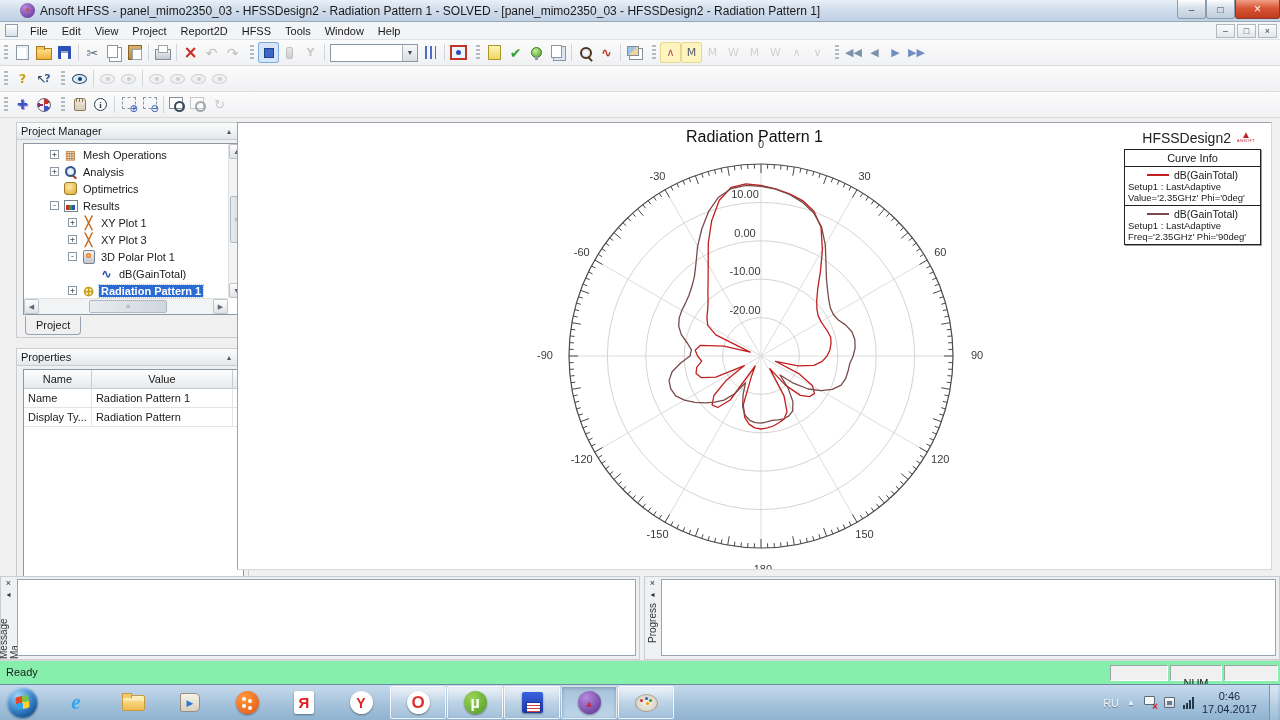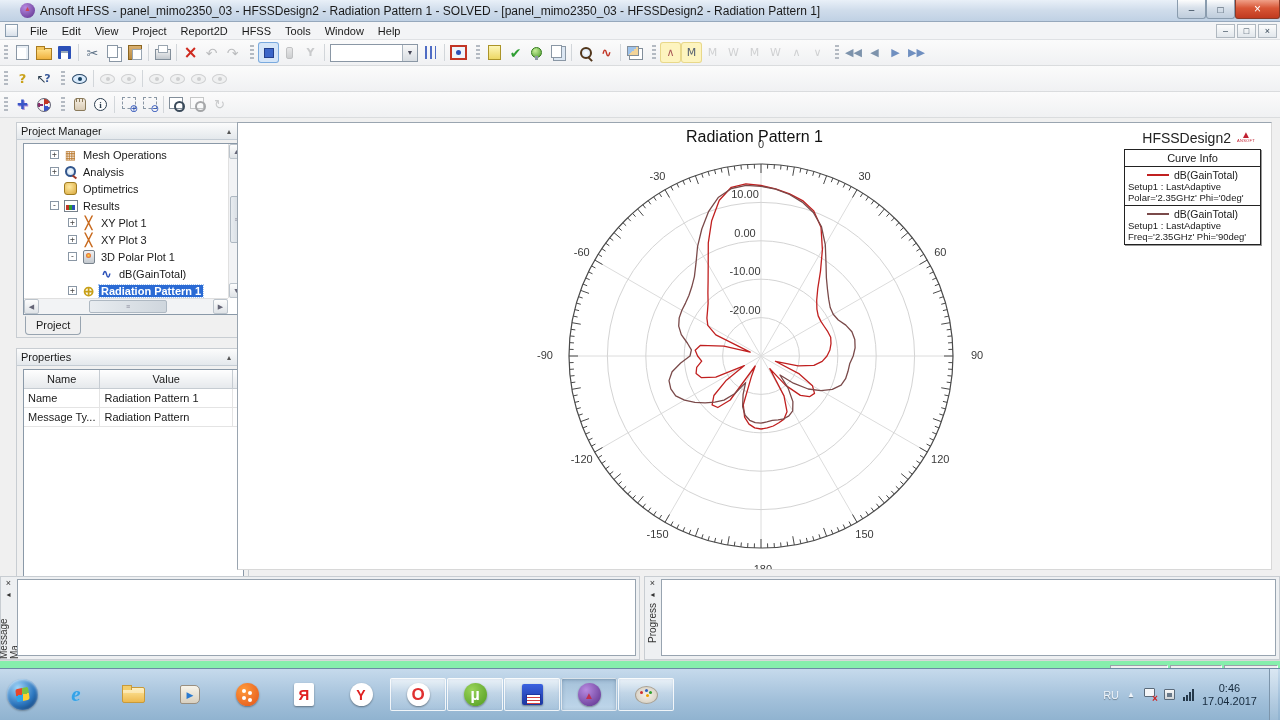--- a/index.html
+++ b/index.html
@@ -150,21 +150,21 @@
 
 
 .statusbar{position:absolute;left:0;right:0;top:660px;height:24px;background:#86efac;border-top:1px solid #d8d8d8}
 .sready{position:absolute;left:6px;top:5px;font-size:11px}
 .scell{position:absolute;top:4px;height:16px;border:1px solid;border-color:#9aa2aa #fff #fff #9aa2aa;background:#f0f0f0;text-align:center;padding-top:11px;font-size:11px}
 #scell1{right:112px;width:58px}
 #scell2{right:58px;width:52px}
 #scell3{right:2px;width:54px}
 
 
-.taskbar{position:absolute;left:0;right:0;bottom:0;height:52px;background:linear-gradient(#c6daec,#a2c0da 60%,#90b3d0);border-top:1px solid #6d8aa5;display:flex;align-items:center;padding-left:2px}
+.taskbar{position:absolute;left:0;right:0;bottom:0;height:36px;background:linear-gradient(#c6daec,#a2c0da 60%,#90b3d0);border-top:1px solid #6d8aa5;display:flex;align-items:center;padding-left:2px}
 .start-orb{width:31px;height:31px;border-radius:50%;margin:0 10px 0 5px;background:radial-gradient(circle at 35% 28%,#9ed4f8,#2e78c0 55%,#0c3a72 90%);box-shadow:inset 0 1px 3px rgba(255,255,255,.7),0 1px 2px rgba(0,0,0,.3);position:relative;flex:none}
 .start-orb::after{content:"";position:absolute;left:9px;top:9px;width:13px;height:13px;border-radius:2px;transform:rotate(-8deg) skewY(-4deg);background:conic-gradient(#7cc342 0 90deg,#ffd02e 90deg 180deg,#2ea3e8 180deg 270deg,#e8452c 270deg)}
 .tk-btn{width:56px;height:33px;display:flex;align-items:center;justify-content:center;border-radius:2px;margin-right:1px;flex:none}
 .tk-btn.open{background:linear-gradient(rgba(255,255,255,.7),rgba(255,255,255,.28) 45%,rgba(190,212,232,.35));box-shadow:inset 0 0 0 1px rgba(255,255,255,.85),inset 0 0 3px rgba(90,120,150,.35)}
 .tk-btn.active{background:linear-gradient(rgba(160,190,215,.9),rgba(205,225,242,.75));box-shadow:inset 0 0 0 1px rgba(255,255,255,.7),inset 0 1px 4px rgba(40,70,100,.5)}
 .tki{position:relative;width:26px;height:26px;display:flex;align-items:center;justify-content:center}
 .tk-ie::before{content:"e";font:italic bold 21px "Liberation Serif",serif;color:#35a3e8;text-shadow:0 0 2px #8ccdf4}
 .tk-explorer::before{content:"";width:21px;height:14px;background:linear-gradient(#ffe9a0,#edb94f);border:1px solid #c89a3a;border-radius:2px;box-shadow:inset 0 5px 0 rgba(255,255,255,.35)}
 .tk-explorer::after{content:"";position:absolute;top:3px;left:2px;width:8px;height:4px;background:#f3cd6a;border:1px solid #c89a3a;border-bottom:none}
 .tk-mediaplayer::before{content:"";width:18px;height:17px;background:linear-gradient(#f8f4ea,#d8d0c0);border:1px solid #998f80;border-radius:2px 5px 5px 2px}
@@ -413,21 +413,21 @@
           <th class="thsliver"></th>
         </tr>
       </thead>
       <tbody id="propbody">
           <tr>
             <td class="colname">Name</td>
             <td>Radiation Pattern 1</td>
             <td class="thsliver"></td>
           </tr>
           <tr>
-            <td class="colname">Message Ty...</td>
+            <td class="colname">Display Ty...</td>
             <td>Radiation Pattern</td>
             <td class="thsliver"></td>
           </tr>
         </tbody>
     </table>
   </div>
   <div class="ptabrow">
     <span class="ptab">Report</span>
   </div>
 </div>
@@ -660,21 +660,21 @@
   </div>
   <div class="legend">
     <div class="lg-title">Curve Info</div>
     <div id="lgentries">
         <div class="lg-entry">
           <div class="lg-row">
             <span class="lg-line" style="background: rgb(192, 32, 32);"></span>
             <span class="lg-name">dB(GainTotal)</span>
           </div>
           <div class="lg-sub">Setup1 : LastAdaptive</div>
-          <div class="lg-sub">Polar='2.35GHz' Phi='0deg'</div>
+          <div class="lg-sub">Value='2.35GHz' Phi='0deg'</div>
         </div>
         <div class="lg-entry">
           <div class="lg-row">
             <span class="lg-line" style="background: rgb(122, 74, 74);"></span>
             <span class="lg-name">dB(GainTotal)</span>
           </div>
           <div class="lg-sub">Setup1 : LastAdaptive</div>
           <div class="lg-sub">Freq='2.35GHz' Phi='90deg'</div>
         </div>
       </div>

